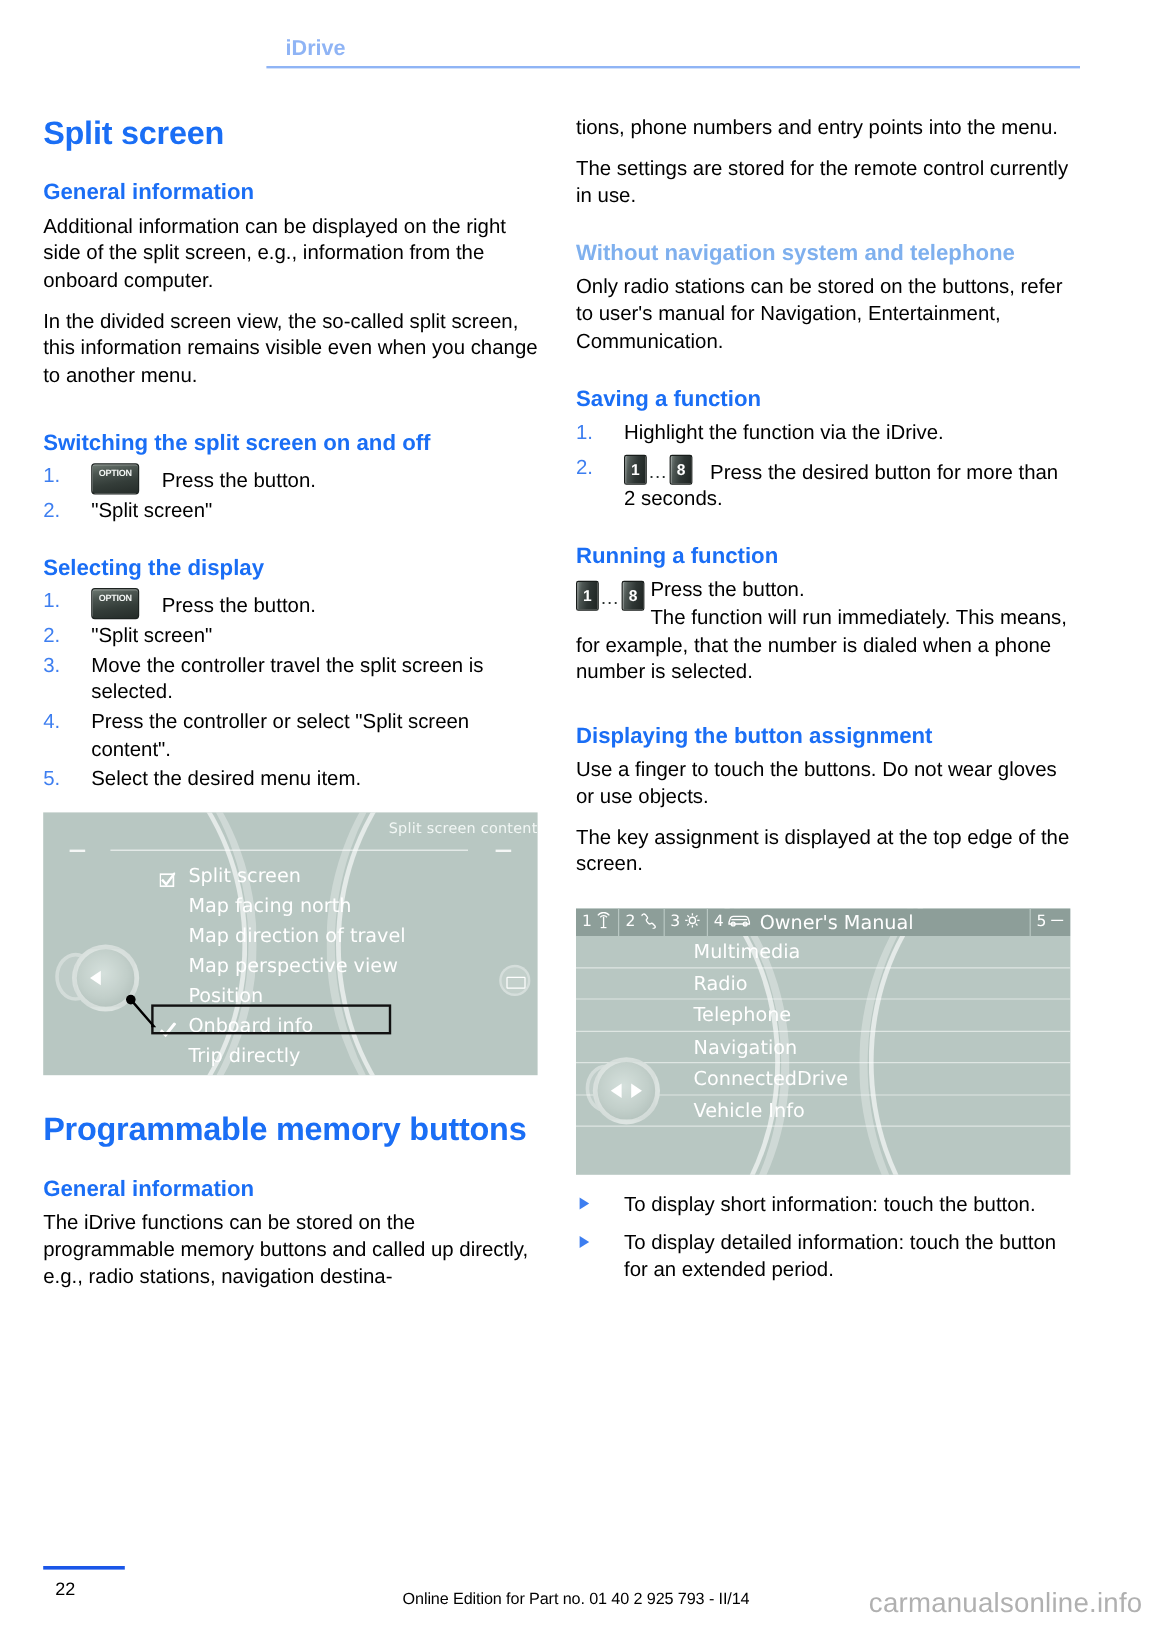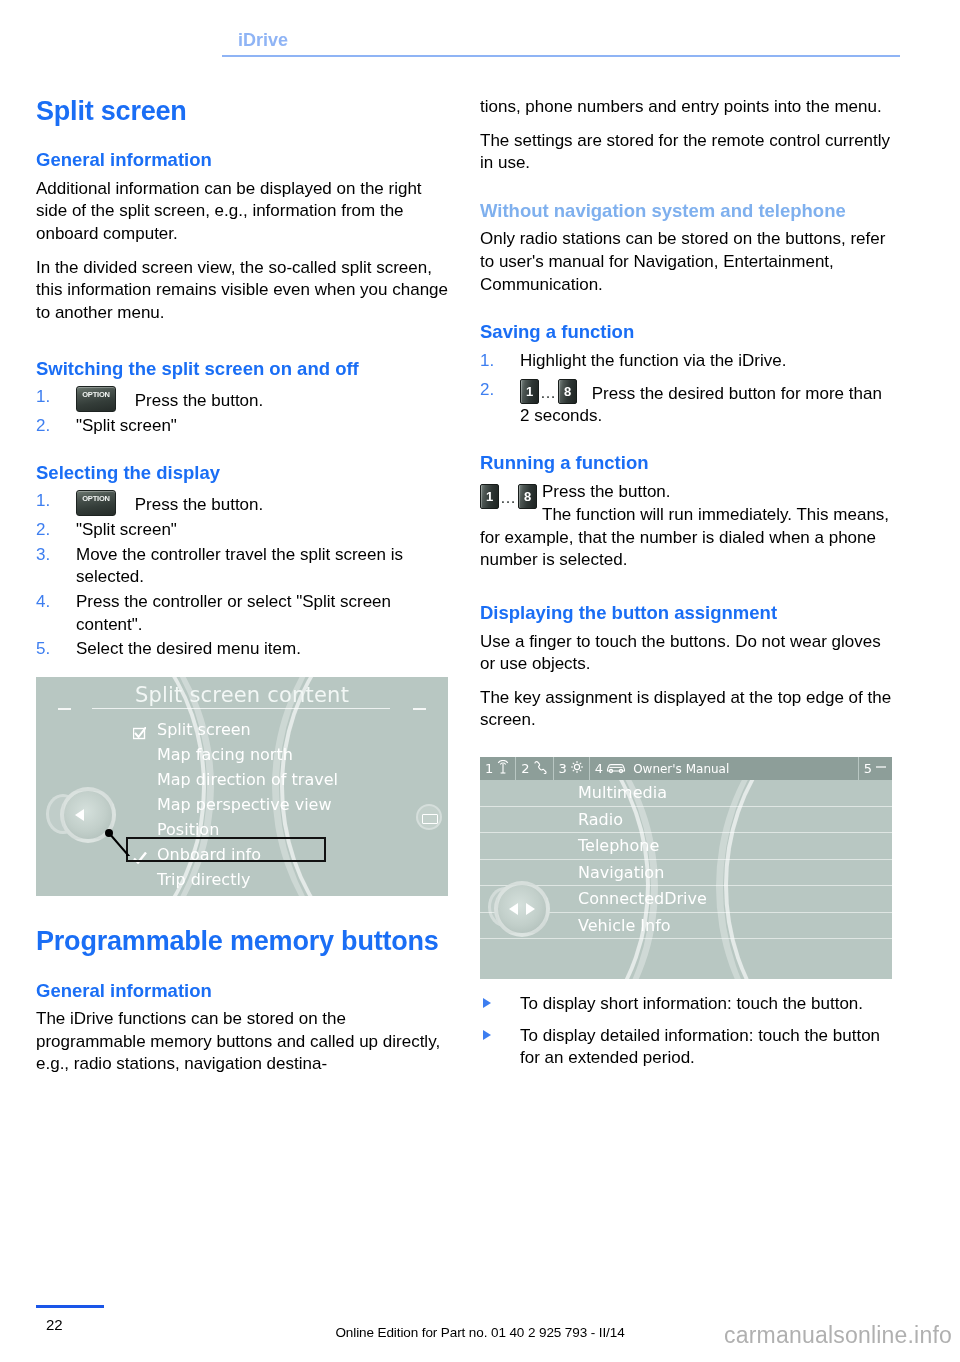--- a/index.html
+++ b/index.html
@@ -311,22 +311,22 @@
     background: rgba(255,255,255,0.12);
     border: 3px solid rgba(255,255,255,0.30);
     box-sizing: border-box;
   }
 
   
   .sc1-title {
     position: absolute;
     left: 0; right: 0;
     top: 6px;
-    text-align: center;
-    font-size: 21px;
+    text-align: right;
+    font-size: 12px;
     color: #f2f7f5;
     letter-spacing: 0.2px;
   }
   .sc1-rule {
     position: absolute;
     left: 56px;
     right: 58px;
     top: 31px;
     height: 1px;
     background: rgba(255,255,255,0.75);
@@ -398,21 +398,21 @@
     padding: 0 5px;
     height: 23px;
     border-right: 1px solid #b9c7c3;
     font-size: 13px;
     color: #ffffff;
     white-space: nowrap;
   }
   .sc2-cell.wide { flex: 1; border-right: 1px solid #b9c7c3; }
   .sc2-cell.last { border-right: 0; }
   .sc2-num { font-size: 13px; color: #fff; }
-  .sc2-label { font-size: 12px; color: #fff; margin-left: 4px; }
+  .sc2-label { font-size: 16px; color: #fff; margin-left: 4px; }
 
   .sc2-list {
     position: absolute;
     left: 0;
     top: 23px;
     width: 412px;
   }
   .sc2-row {
     position: relative;
     height: 25.5px;

